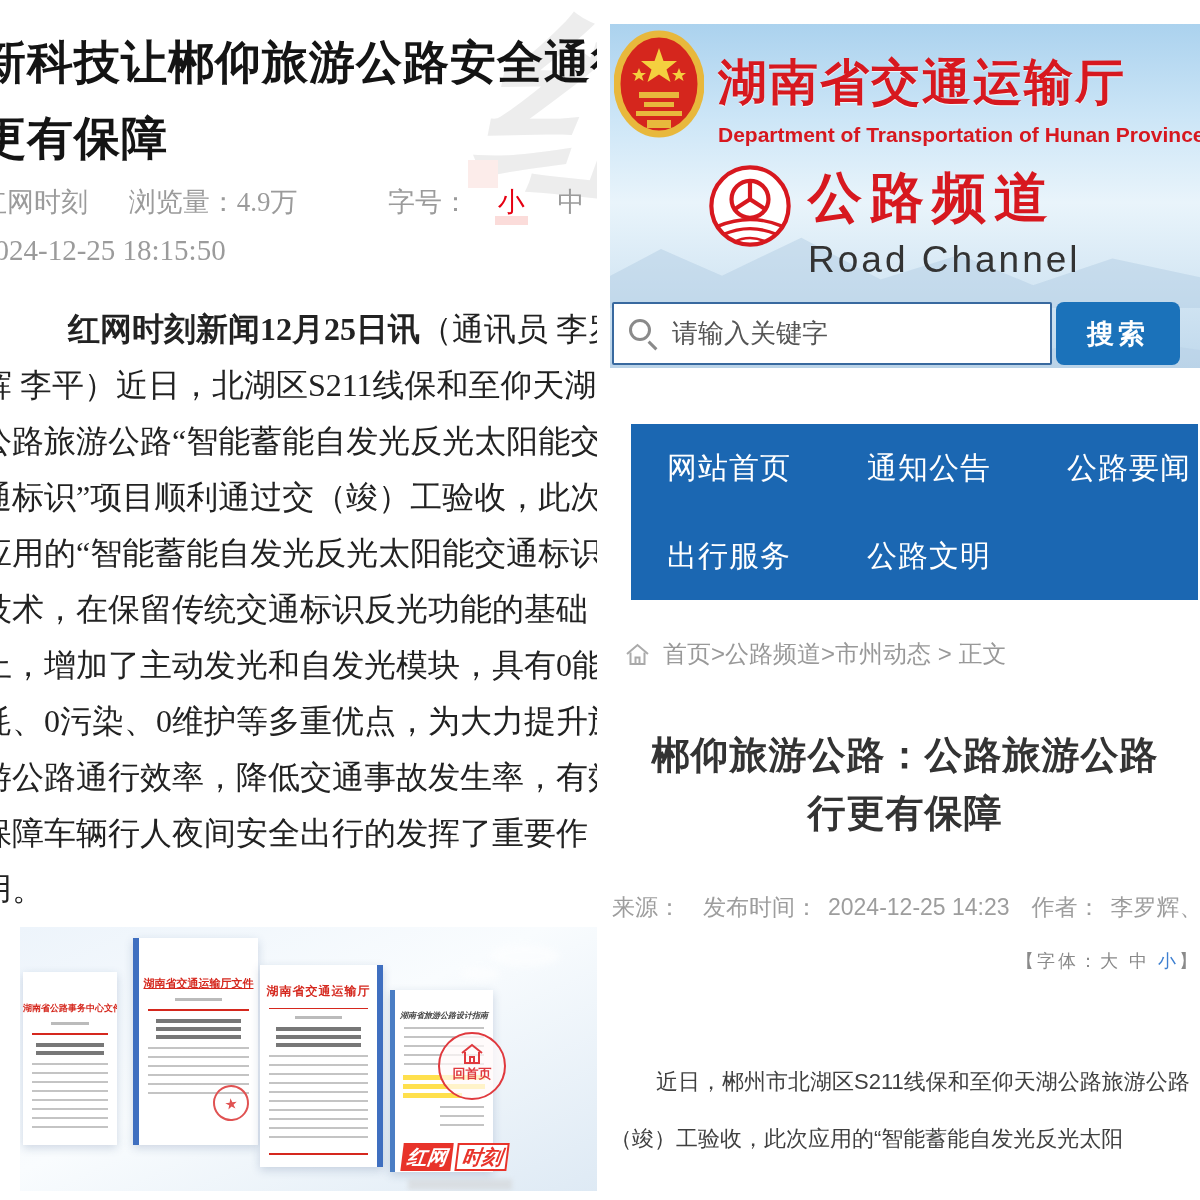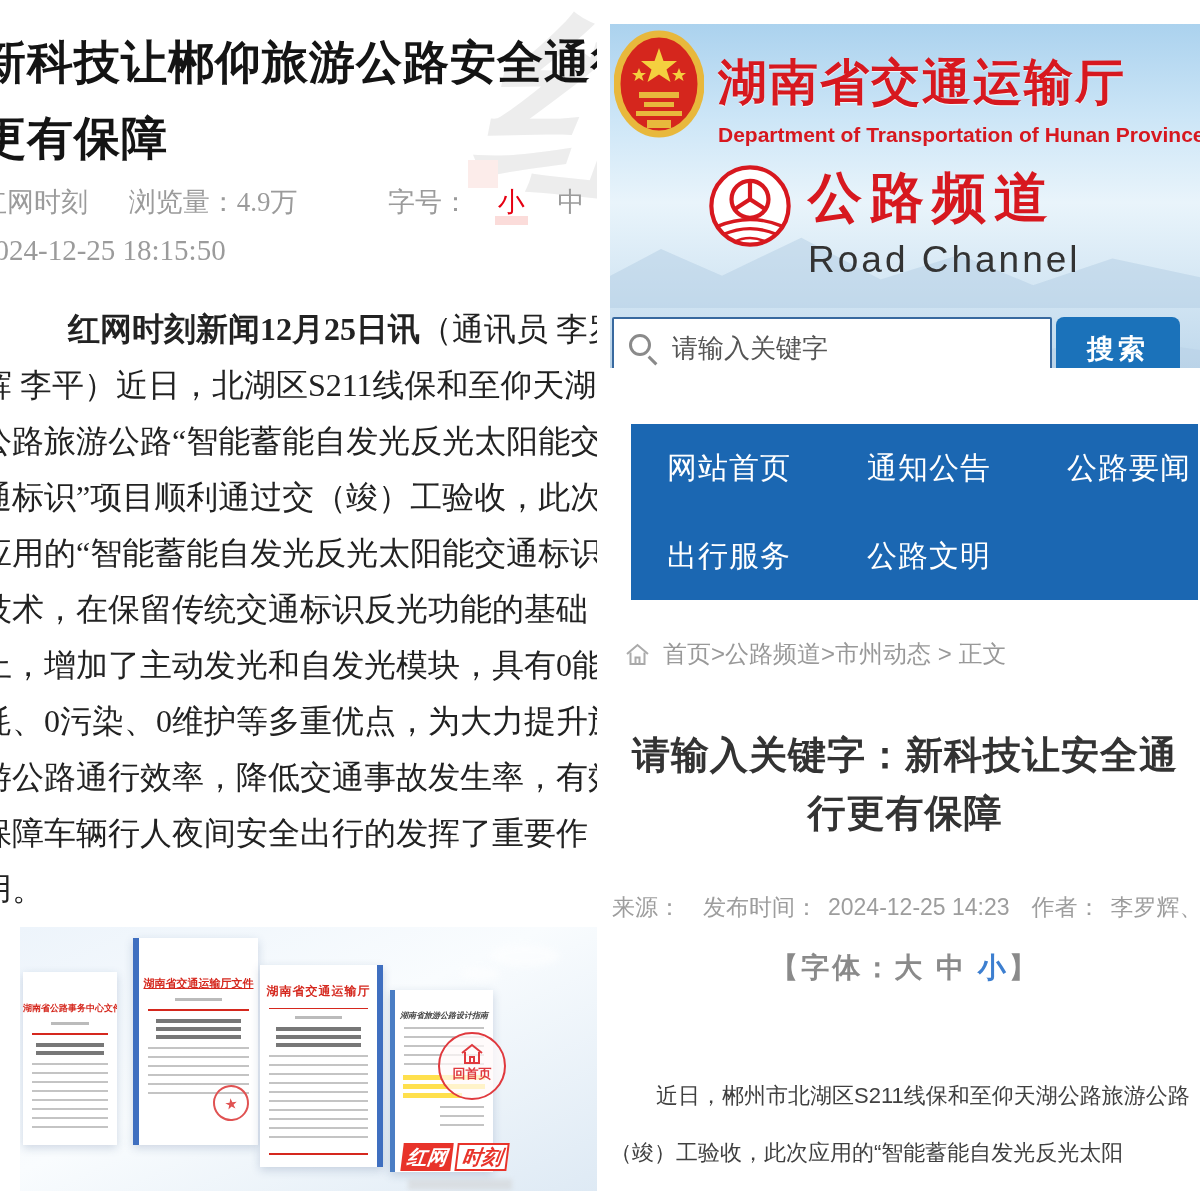--- a/index.html
+++ b/index.html
@@ -79,21 +79,21 @@
   .emblem { position:absolute; left:4px; top:6px; }
   .dept { position:absolute; left:108px; top:26px; }
   .dept-cn { font-size:49px; font-weight:bold; color:#d7181f; letter-spacing:2px; white-space:nowrap;
              text-shadow:0 1px 1px rgba(255,255,255,.8); }
   .dept-en { font-size:21px; font-weight:bold; color:#d7181f; margin-top:7px; white-space:nowrap; }
   .wheel { position:absolute; left:98px; top:140px; }
   .chan { position:absolute; left:198px; top:138px; }
   .chan-cn { font-size:54px; font-weight:bold; color:#d7181f; letter-spacing:8px; white-space:nowrap; }
   .chan-en { font-size:37px; color:#333; letter-spacing:3px; margin-top:4px; white-space:nowrap; }
 
-  .searchbar { position:absolute; left:2px; top:293px; width:566px; height:63px; }
+  .searchbar { position:absolute; left:2px; top:278px; width:566px; height:63px; }
   .search-input { position:absolute; left:0; top:0; width:440px; height:63px; border:2px solid #38699f;
                   background:#fff; padding-left:58px; font-size:26px; color:#333; border-radius:2px;
                   font-family:"Liberation Sans",sans-serif; }
   .search-input::placeholder { color:#555; opacity:1; }
   .mag { position:absolute; left:17px; top:17px; width:22px; height:22px; border:3px solid #8a8a8a;
          border-radius:50%; z-index:2; }
   .mag::after { content:''; position:absolute; width:3px; height:11px; background:#8a8a8a;
                 left:19px; top:18px; transform:rotate(-45deg); }
   .search-btn { position:absolute; left:444px; top:0; width:124px; height:63px; background:#1b72ba; color:#fff;
                 font-size:27px; font-weight:bold; border:none; border-radius:8px; letter-spacing:4px;
@@ -104,21 +104,21 @@
            padding-left:36px;margin-left:21px; }
   .nav-item { color:#fff; font-size:30px; letter-spacing:1px; cursor:pointer; }
 
   .crumb { margin:38px 0 0 14px; color:#999; font-size:24px; display:flex; align-items:center; gap:12px; cursor:pointer; }
 
   .r-title { margin:56px 8px 0; text-align:center; font-size:38px; line-height:58px; color:#333;
              font-weight:bold; letter-spacing:1px; }
   .r-meta { margin-top:50px; font-size:23px; color:#9d9d9d; white-space:nowrap; padding-left:2px; }
   .r-meta .sp { margin-right:22px; }
   .r-meta .sp2 { margin-right:10px; }
-  .r-fontrow { margin-top:26px; text-align:center; font-size:28px; color:#8a8a8a; letter-spacing:3px;font-weight:bold; }
+  .r-fontrow { margin-top:26px; text-align:right; font-size:18px; color:#8a8a8a; letter-spacing:3px; }
   .fr-large, .fr-mid { cursor:pointer; }
   .fr-small { color:#3d7fd0; cursor:pointer; }
   .r-body { margin-top:80px; font-size:22px; color:#404040; }
   .r-line { white-space:nowrap; line-height:57px; }
   .r-line:first-child { text-indent:46px; }
 </style>
 </head>
 <body>
 
 <div id="screen">
@@ -285,21 +285,21 @@
     <div class="crumb">
       <svg width="27" height="25" viewBox="0 0 27 25" fill="none" stroke="#aaa" stroke-width="2">
         <path d="M3 12 L13.5 3 L24 12"></path>
           <path d="M6.5 10.5 V22 H20.5 V10.5"></path>
           <path d="M11.5 22 V15.5 H15.5 V22"></path>
       </svg>
       <span>首页&gt;公路频道&gt;市州动态 &gt; 正文</span>
     </div>
 
     <h2 class="r-title">
-      <div>请输入关键字：新科技让安全通</div>
+      <div>郴仰旅游公路：公路旅游公路</div>
       <div>行更有保障</div>
     </h2>
 
     <div class="r-meta">
       <span class="sp">来源：</span><span class="sp2">发布时间：</span><span class="sp">2024-12-25 14:23</span><span class="sp2">作者：</span><span>李罗辉、李平</span>
     </div>
 
     <div class="r-fontrow">
       <span>【字体：</span><span class="fr-large">大</span> <span class="fr-mid">中</span> <span class="fr-small">小</span><span>】</span>
     </div>

